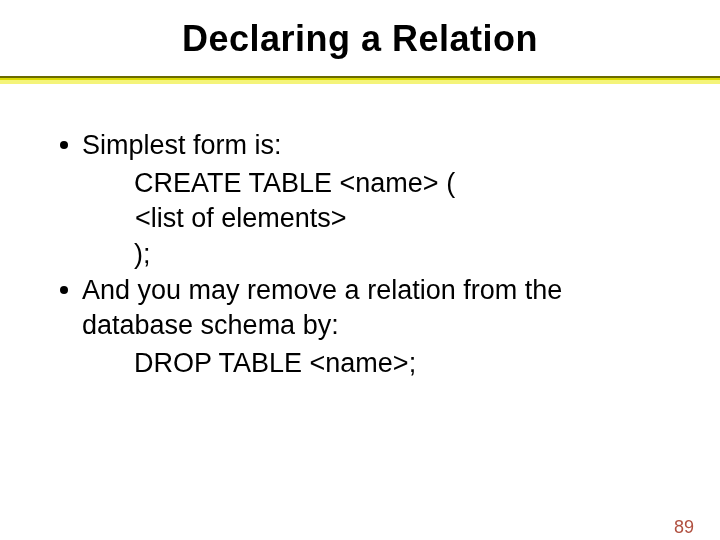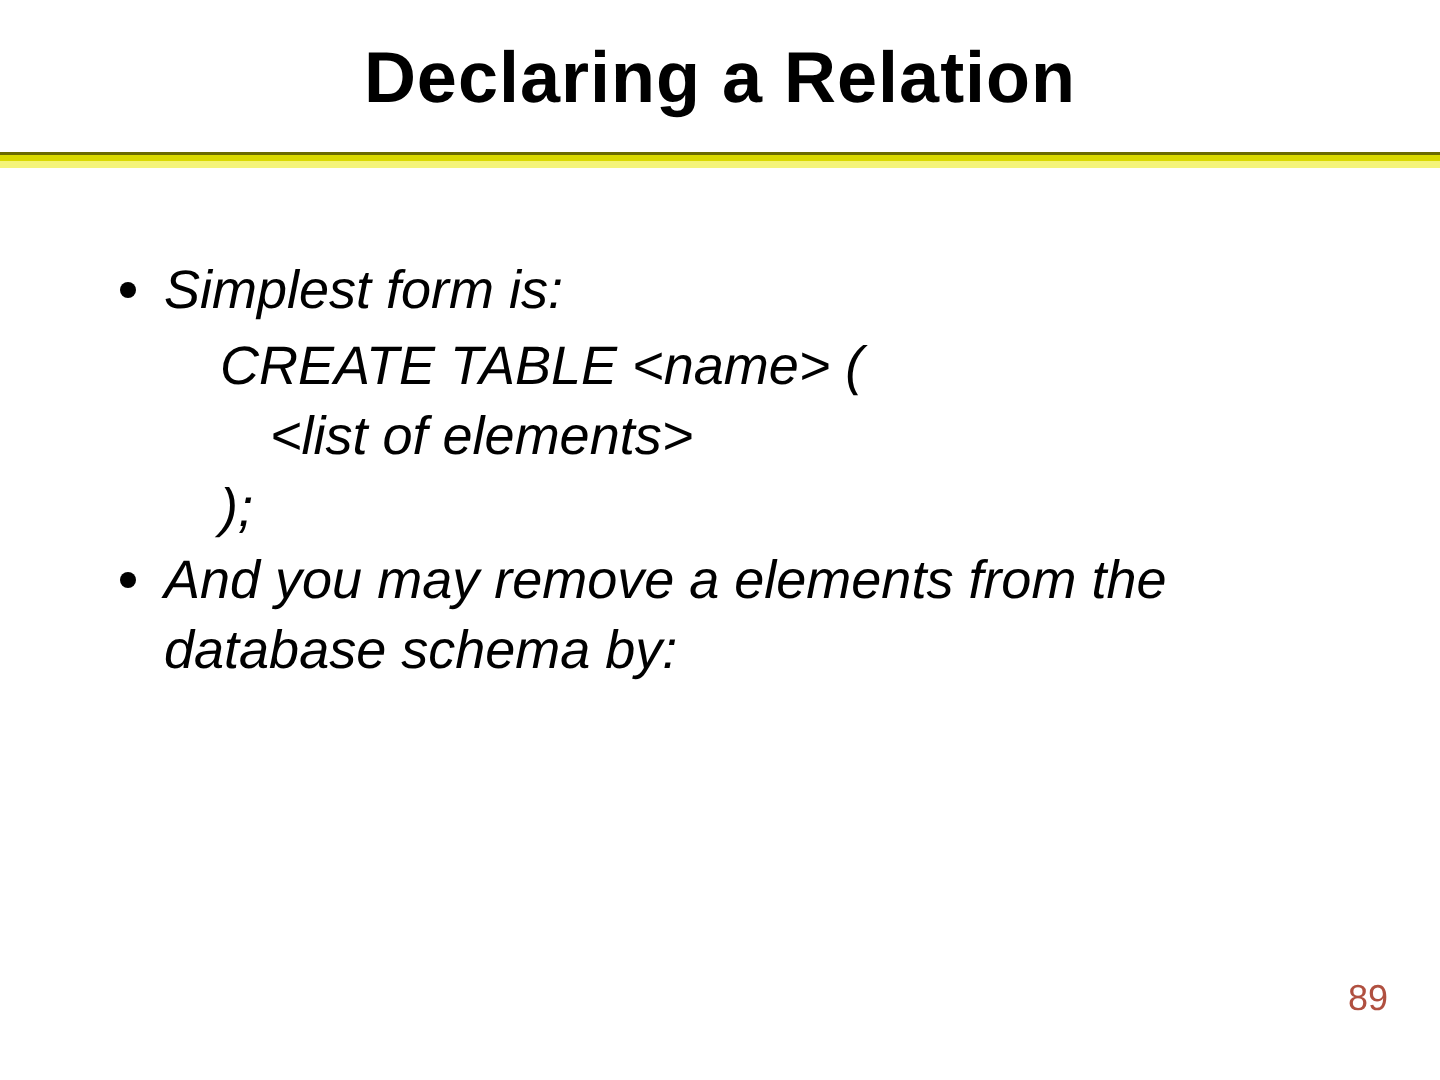--- a/index.html
+++ b/index.html
@@ -33,43 +33,42 @@
       #6a6a00 0%, #6a6a00 20%,
       #d9d900 20%, #d9d900 55%,
       #f4f47a 55%, #f4f47a 100%);
     margin-bottom: 44px;
   }
   .content {
     padding-left: 60px;
     padding-right: 50px;
     font-size: 27px;
     line-height: 1.32;
-    font-style: italic;
   }
   .bullet {
     display: flex;
     align-items: flex-start;
     margin-bottom: 2px;
   }
   .dot {
     width: 8px;
     height: 8px;
     background: #000;
     border-radius: 50%;
     margin-top: 13px;
     margin-right: 14px;
     flex-shrink: 0;
   }
   .btext { flex: 1; }
-  .code-l1 { margin-left: 50px; }
+  .code-l1 { margin-left: 74px; }
   .code-l2 { margin-left: 75px; }
   .slide-number {
     position: absolute;
     right: 26px;
-    bottom: 48px;
+    bottom: 20px;
     font-size: 18px;
     color: #b05040;
   }
 </style>
 </head>
 <body>
 
 <div class="slide">
 
   <div class="title">Declaring a Relation</div>
@@ -82,21 +81,22 @@
       <div class="dot"></div>
       <div class="btext">Simplest form is:</div>
     </div>
 
     <div class="code-l1">CREATE TABLE &lt;name&gt; (</div>
     <div class="code-l2">&lt;list of elements&gt;</div>
     <div class="code-l1">);</div>
 
     <div class="bullet">
       <div class="dot"></div>
-      <div class="btext">And you may remove a elements from the database schema by:</div>
+      <div class="btext">And you may remove a relation from the database schema by:</div>
     </div>
 
+    <div class="code-l1">DROP TABLE &lt;name&gt;;</div>
 
   </div>
 
   <div class="slide-number">89</div>
 
 </div>
 
 </body></html>

